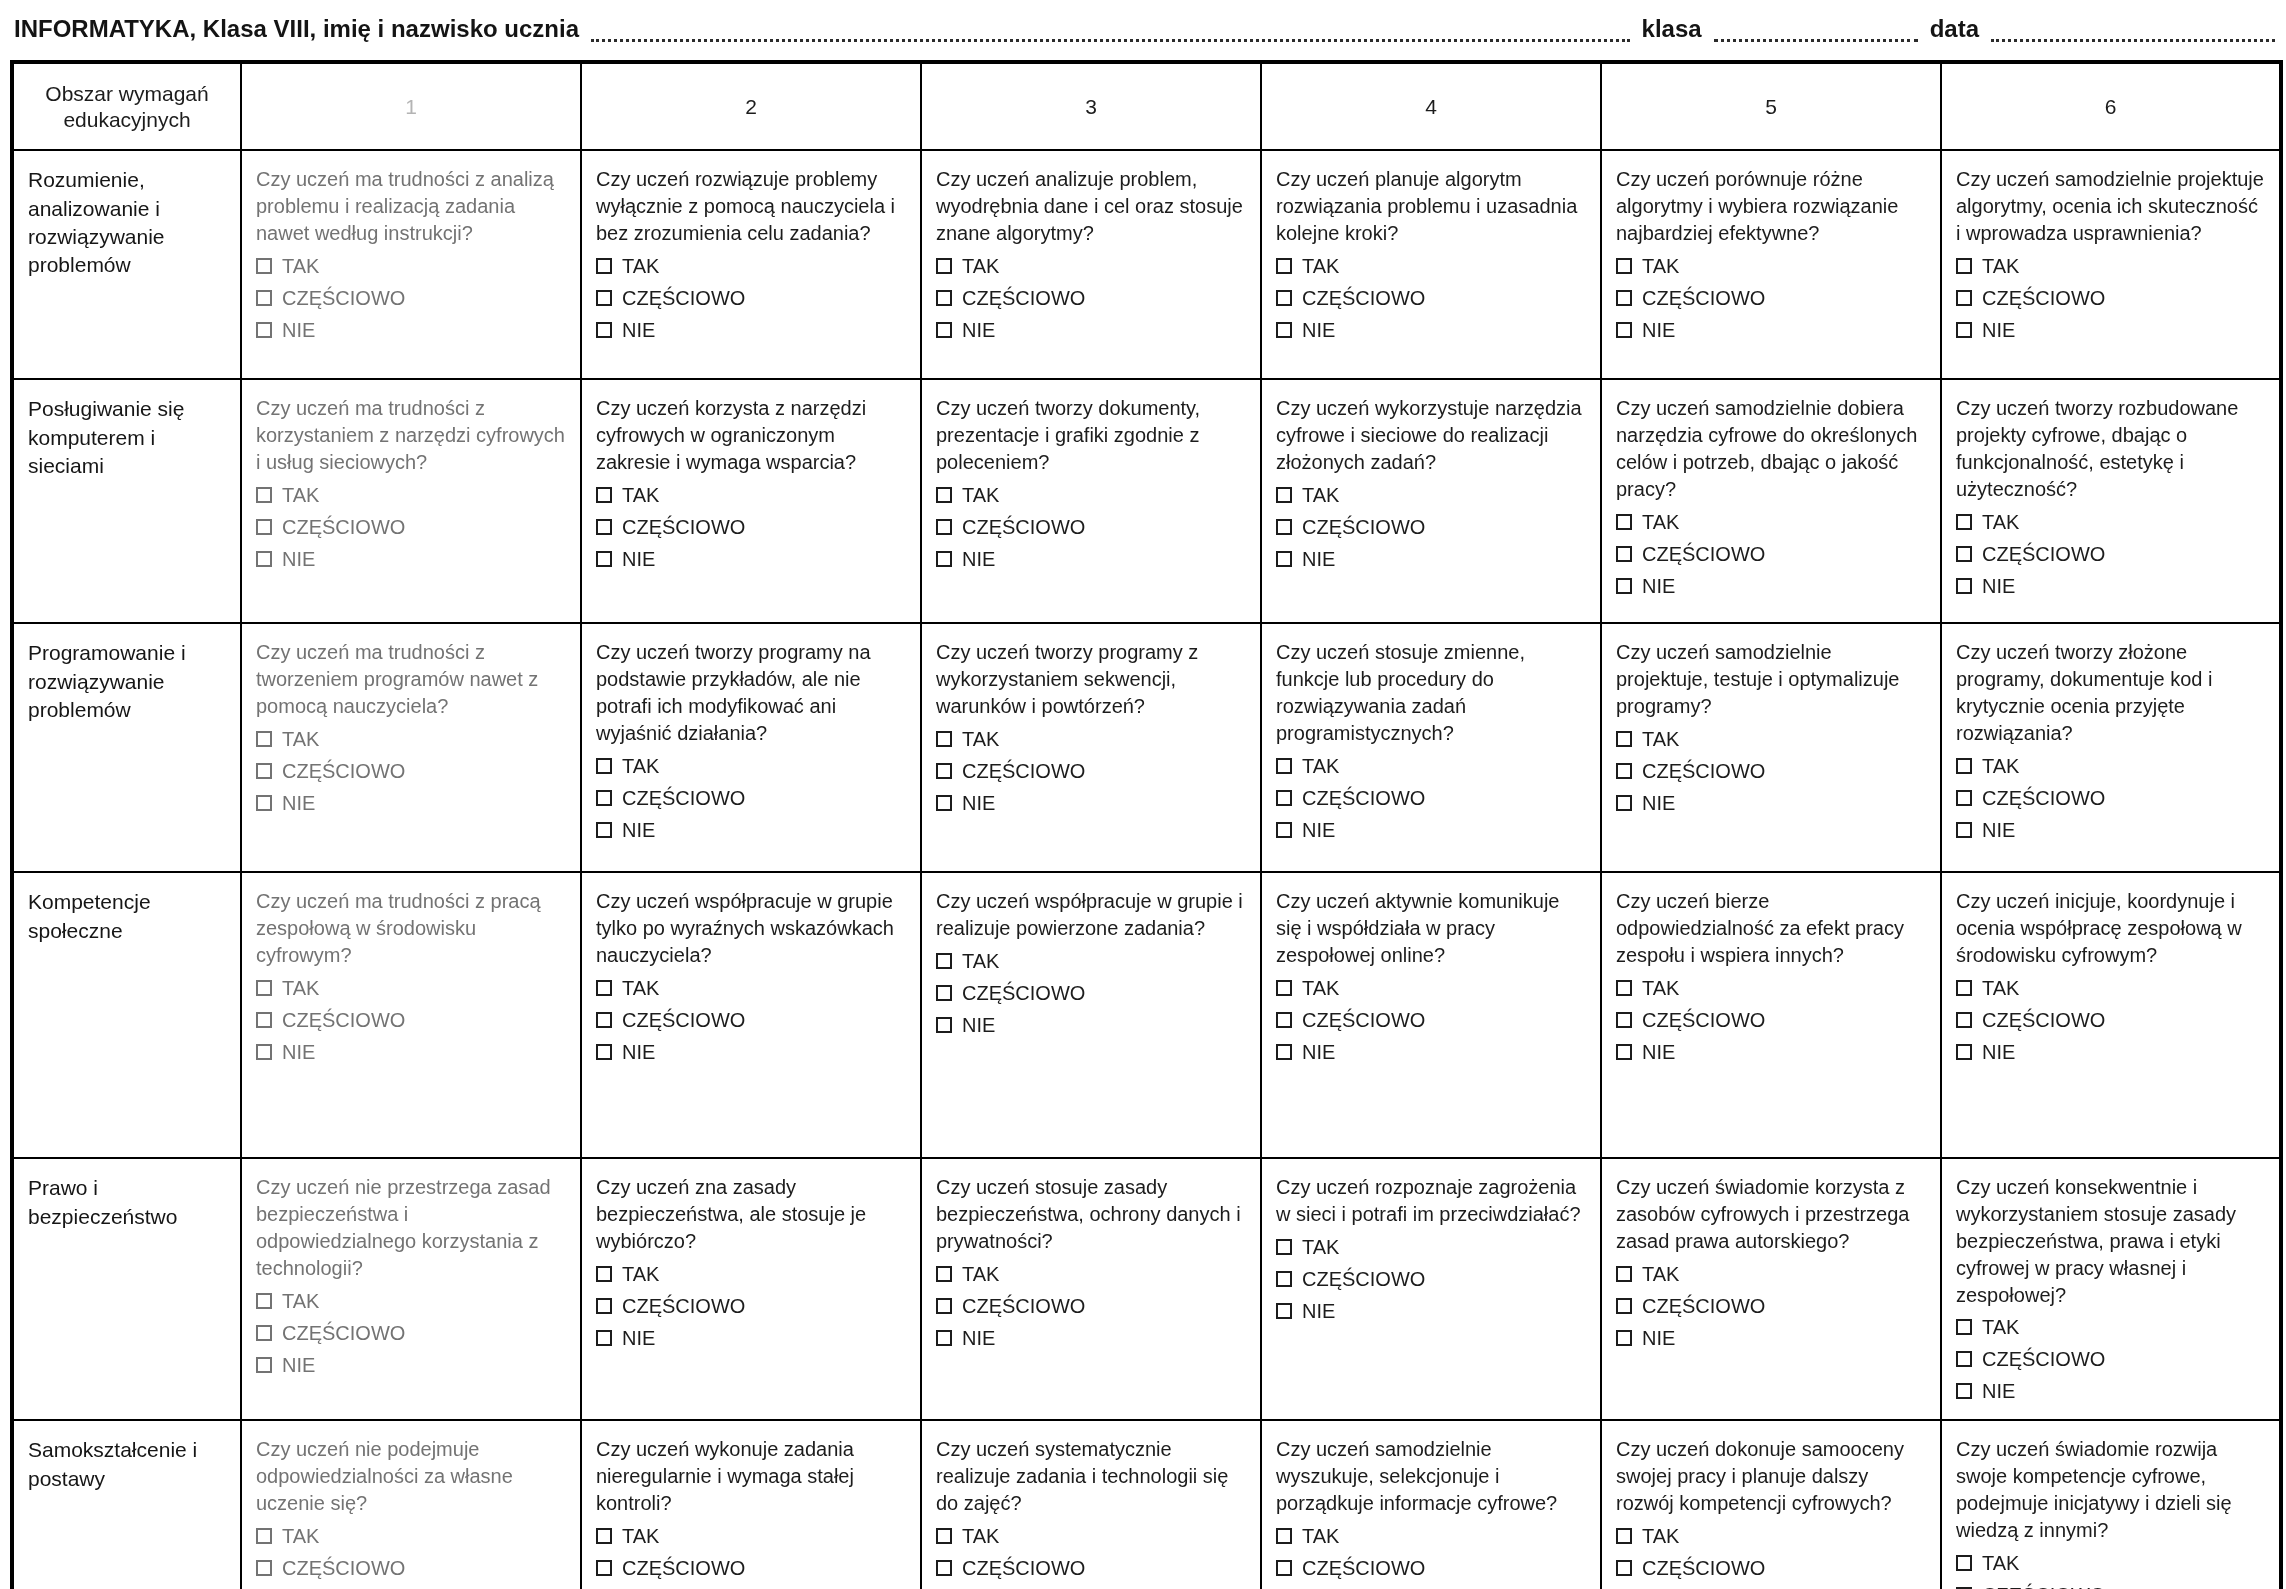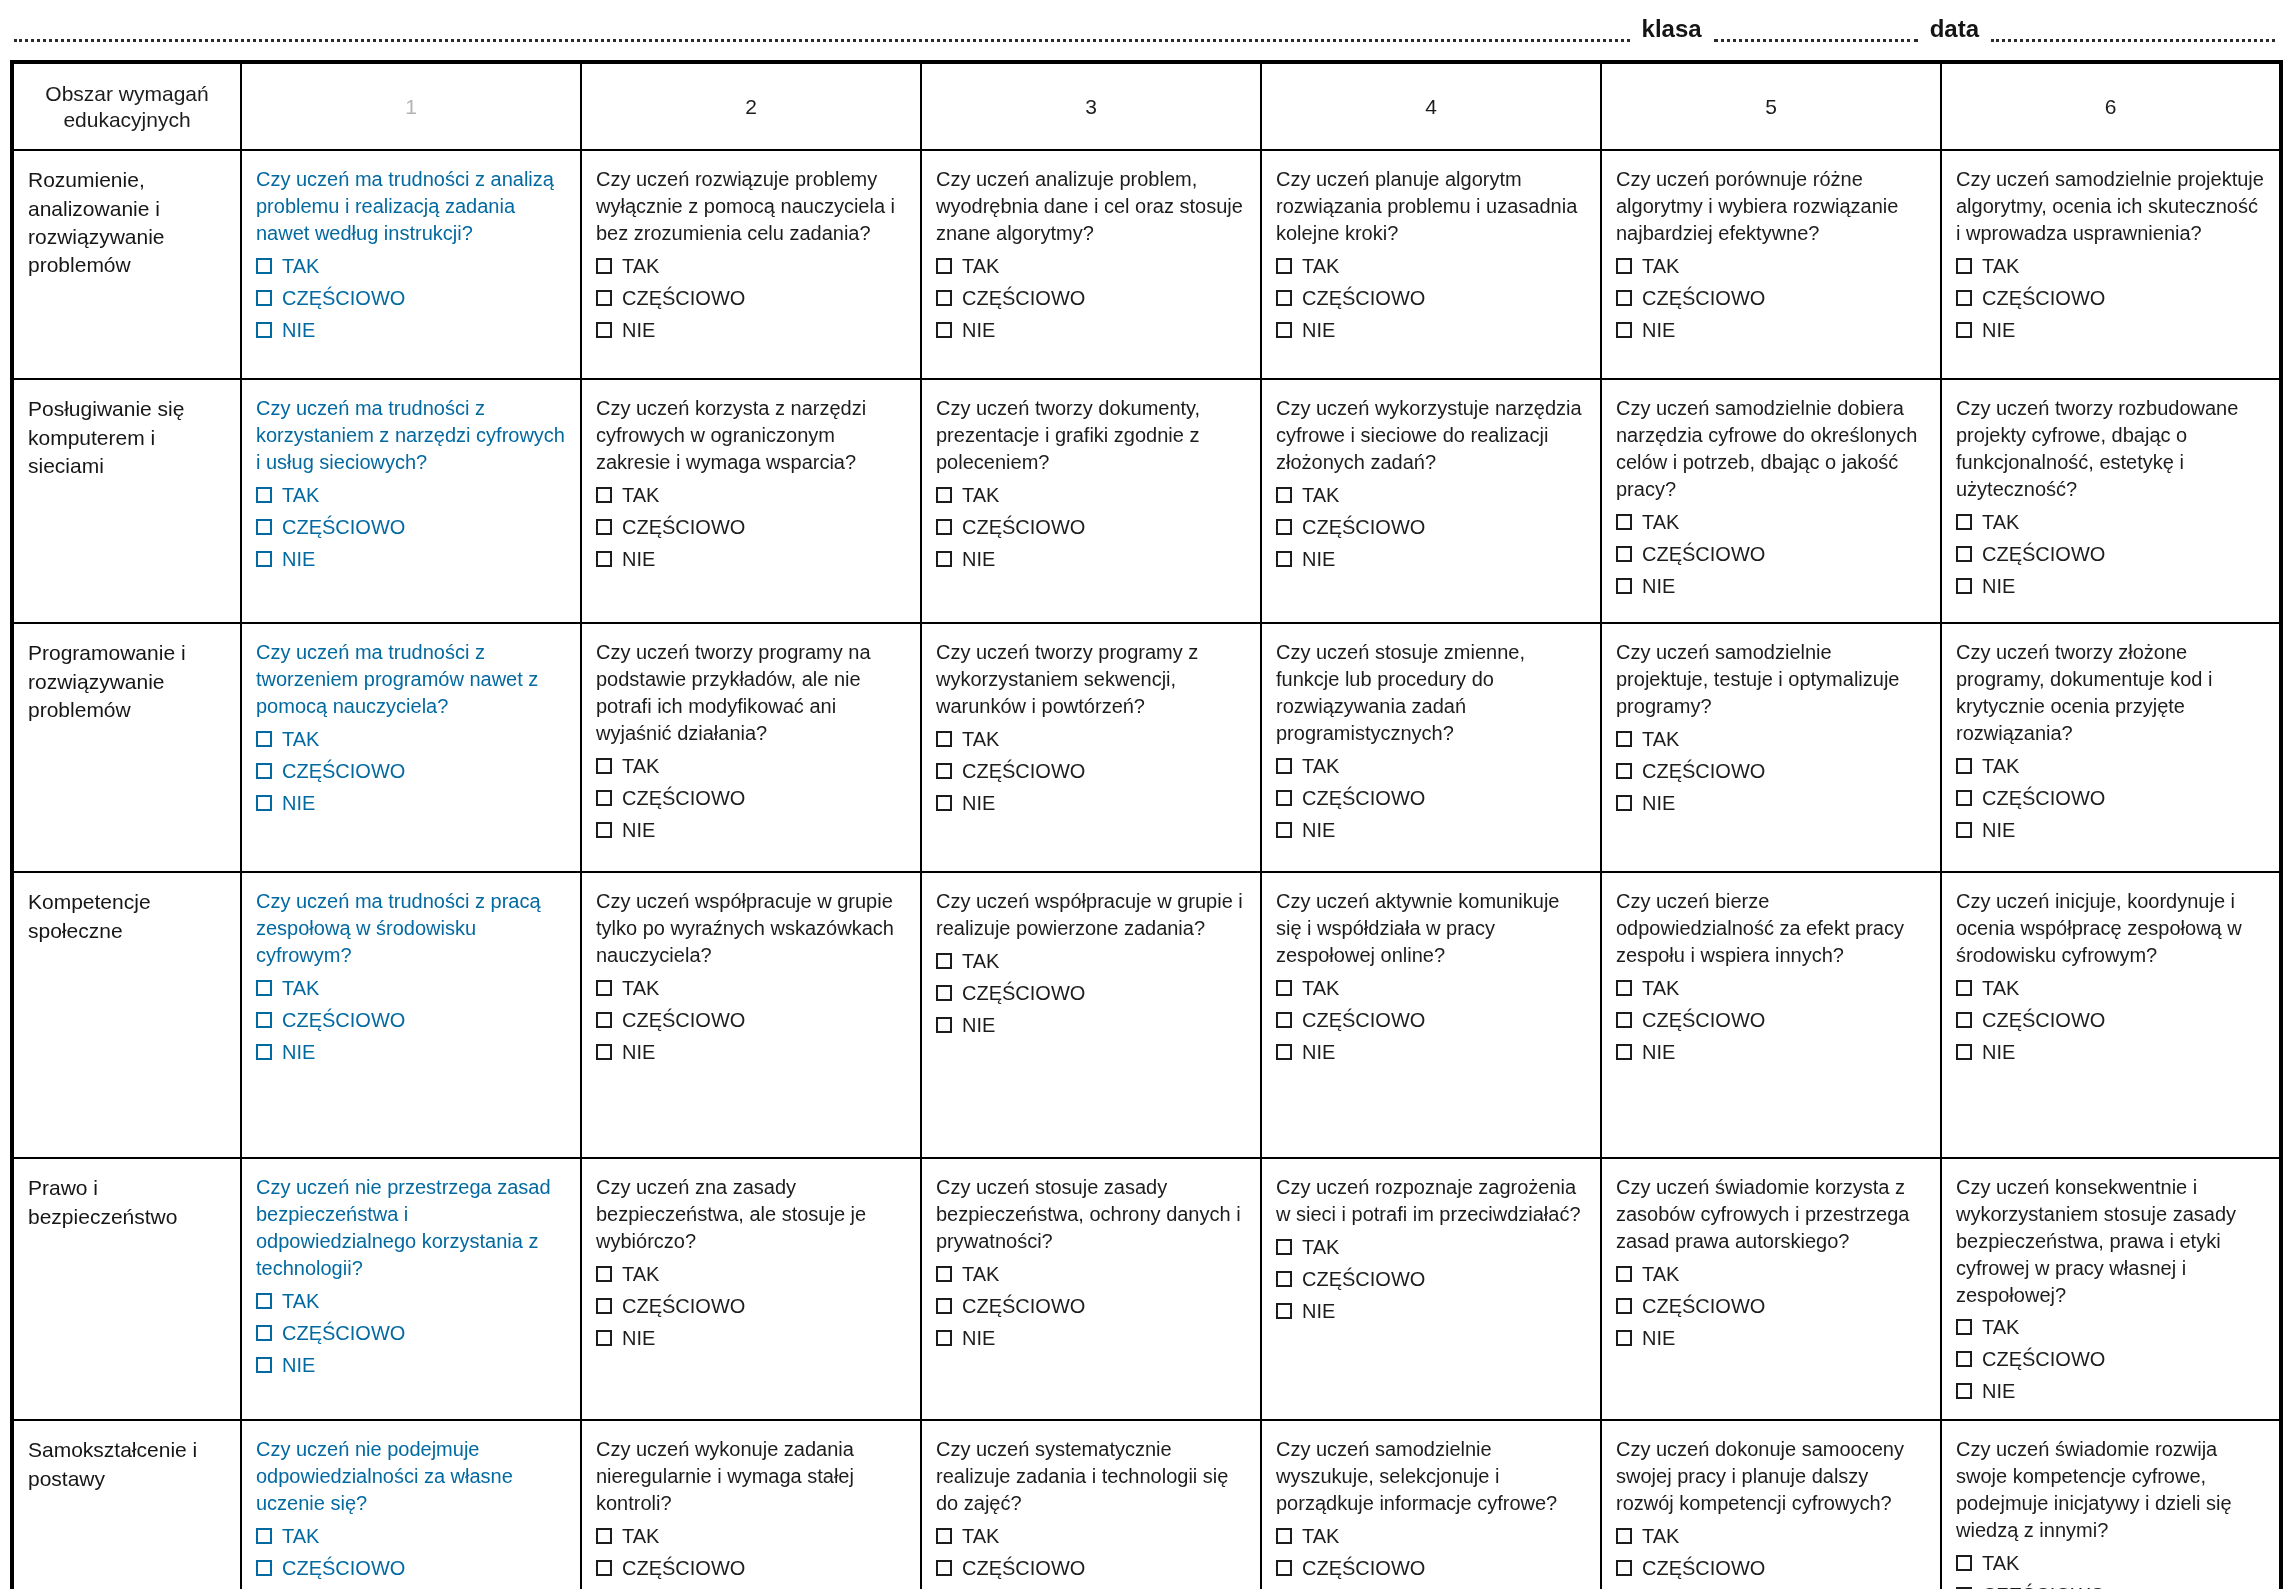--- a/index.html
+++ b/index.html
@@ -50,29 +50,30 @@
   tbody tr:nth-child(6) { height: 255px; }
 
   td.area-cell { font-size: 21px; line-height: 1.35; color: #161616; }
   .q   { font-size: 20px; line-height: 1.34; margin: 0 0 5px 0; }
   .opt { display: flex; align-items: center; gap: 10px; font-size: 20px; line-height: 1.3; margin-top: 6px; }
   .box {
     width: 12px; height: 12px; flex: 0 0 auto;
     border: 2px solid currentColor; display: inline-block;
     background: transparent;
   }
-  .muted { color: #0369a1; }
+  .muted { color: #737373; }
   thead th.muted { color: #b4b4b4; }
 </style>
 </head>
 <body>
 
 <div class="page">
 
   <div class="topline">
+    <span class="label">INFORMATYKA, Klasa VIII, imię i nazwisko ucznia</span>
     <span class="dots grow"></span>
     <span class="label">klasa</span>
     <span class="dots klasa"></span>
     <span class="label">data</span>
     <span class="dots data"></span>
   </div>
 
   <table class="rubric">
     <colgroup>
       <col class="c-area">

